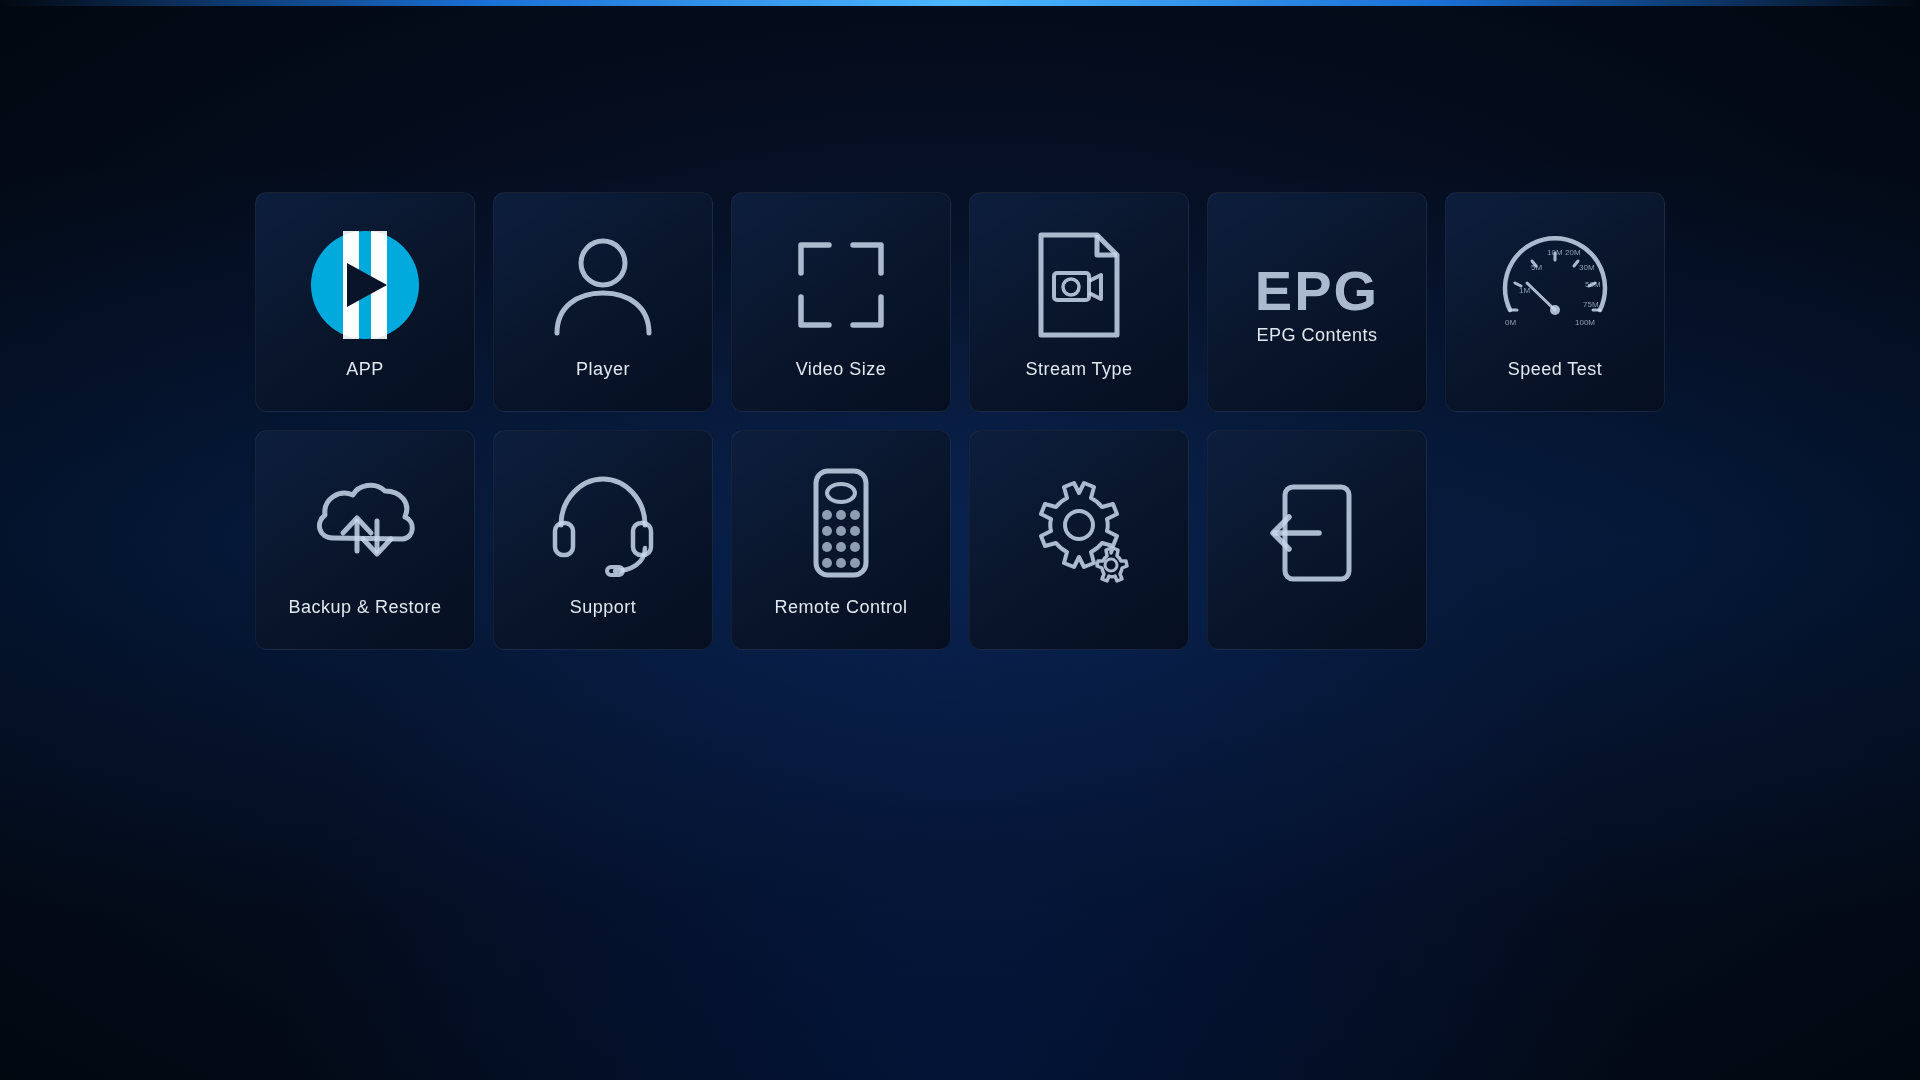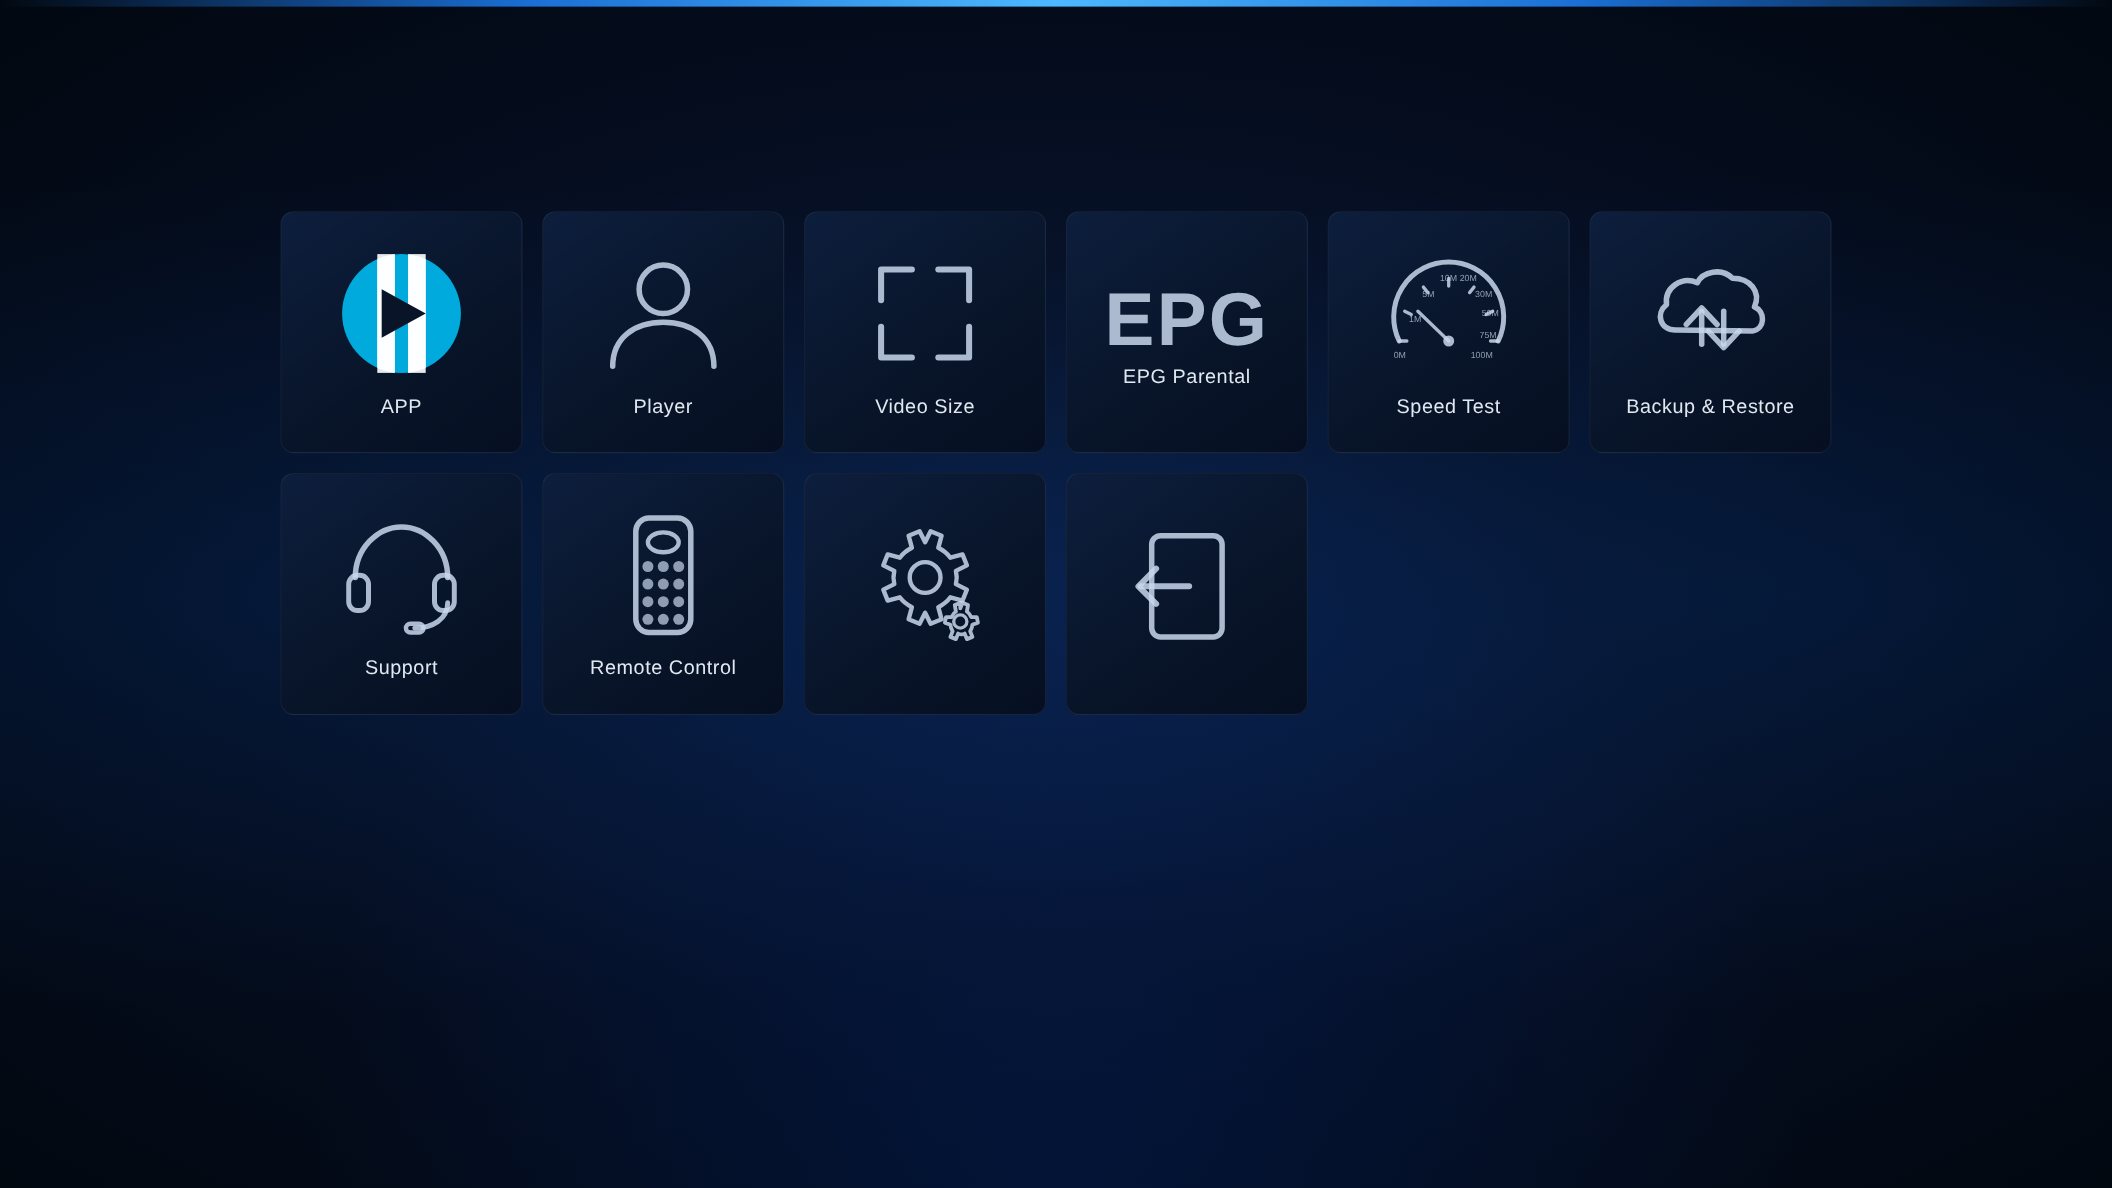--- a/index.html
+++ b/index.html
@@ -81,21 +81,21 @@
       text-align: right;
     }
 
     
     .tile-app {
       background: linear-gradient(145deg, #0d1e3d 0%, #081428 60%, #060f22 100%);
     }
 
     
     .epg-text {
-      font-size: 68px;
+      font-size: 56px;
       font-weight: 700;
       color: rgba(200,215,235,0.85);
       letter-spacing: 2px;
       margin-bottom: 2px;
     }
   </style>
 </head>
 <body>
 
 <div class="grid">
@@ -143,25 +143,41 @@
 
         <polyline points="48,100 20,100 20,72" stroke="rgba(200,215,235,0.85)" stroke-width="5.5" stroke-linecap="round" stroke-linejoin="round"></polyline>
 
         <polyline points="72,100 100,100 100,72" stroke="rgba(200,215,235,0.85)" stroke-width="5.5" stroke-linecap="round" stroke-linejoin="round"></polyline>
       </svg>
     </div>
     <span class="tile-label">Video Size</span>
   </div>
 
 
+  <div class="tile">
+    <div class="tile-icon">
+      <svg viewBox="0 0 120 120" xmlns="http://www.w3.org/2000/svg" fill="none">
+
+        <path d="M22 10 L78 10 L98 30 L98 110 L22 110 Z" stroke="rgba(200,215,235,0.85)" stroke-width="5" stroke-linejoin="round"></path>
+        <path d="M78 10 L78 30 L98 30" stroke="rgba(200,215,235,0.85)" stroke-width="5" stroke-linejoin="round"></path>
+
+        <rect x="35" y="48" width="35" height="27" rx="3" stroke="rgba(200,215,235,0.85)" stroke-width="4"></rect>
+
+        <circle cx="52" cy="62" r="8" stroke="rgba(200,215,235,0.85)" stroke-width="3.5"></circle>
+
+        <path d="M70 56 L82 50 L82 74 L70 68" stroke="rgba(200,215,235,0.85)" stroke-width="4" stroke-linejoin="round" fill="none"></path>
+      </svg>
+    </div>
+    <span class="tile-label">Stream Type</span>
+  </div>
 
 
   <div class="tile">
     <div class="epg-text">EPG</div>
-    <span class="tile-label">EPG Parental</span>
+    <span class="tile-label">EPG Contents</span>
   </div>
 
 
   <div class="tile">
     <div class="tile-icon">
       <svg viewBox="0 0 120 120" xmlns="http://www.w3.org/2000/svg" fill="none">
 
         <path d="M15 85 A50 50 0 1 1 105 85" stroke="rgba(200,215,235,0.85)" stroke-width="4.5" stroke-linecap="round"></path>
 
         <line x1="15" y1="85" x2="22" y2="85" stroke="rgba(200,215,235,0.85)" stroke-width="3" stroke-linecap="round"></line>

